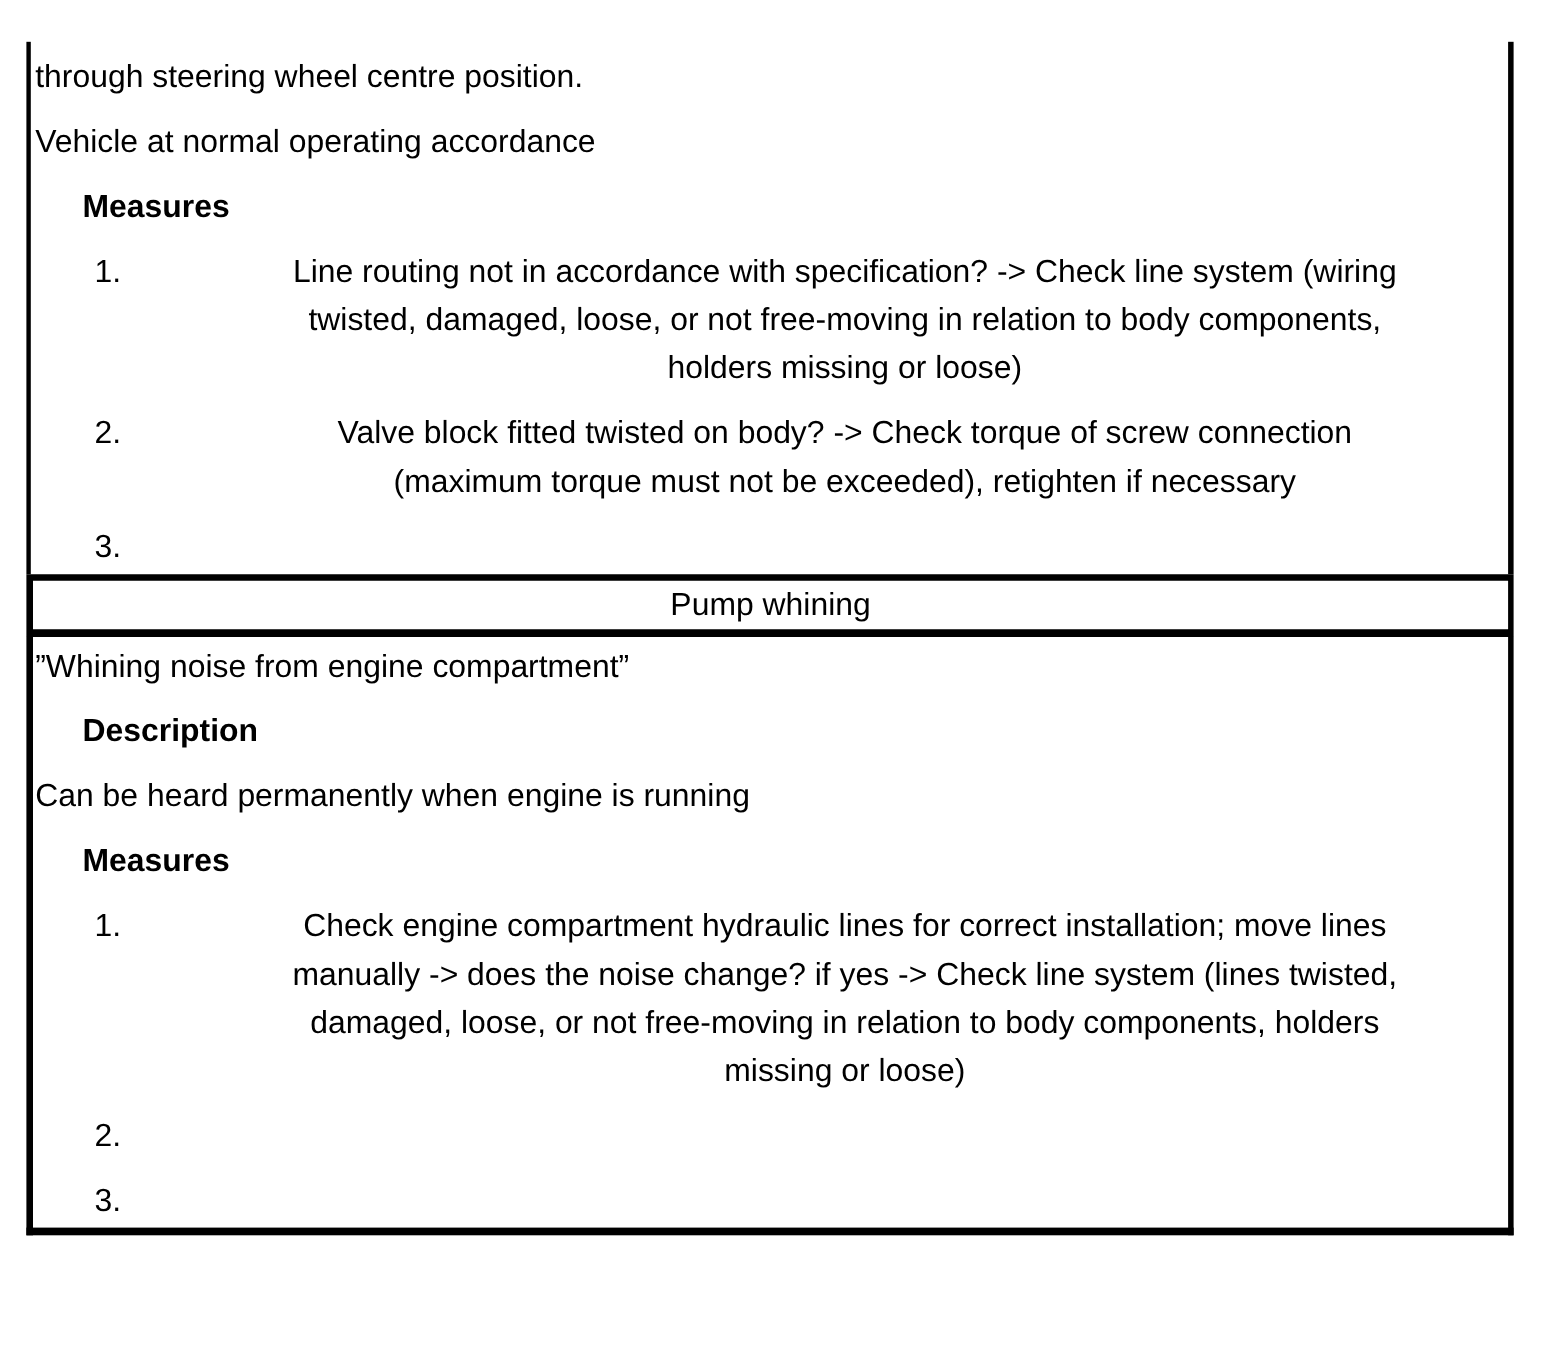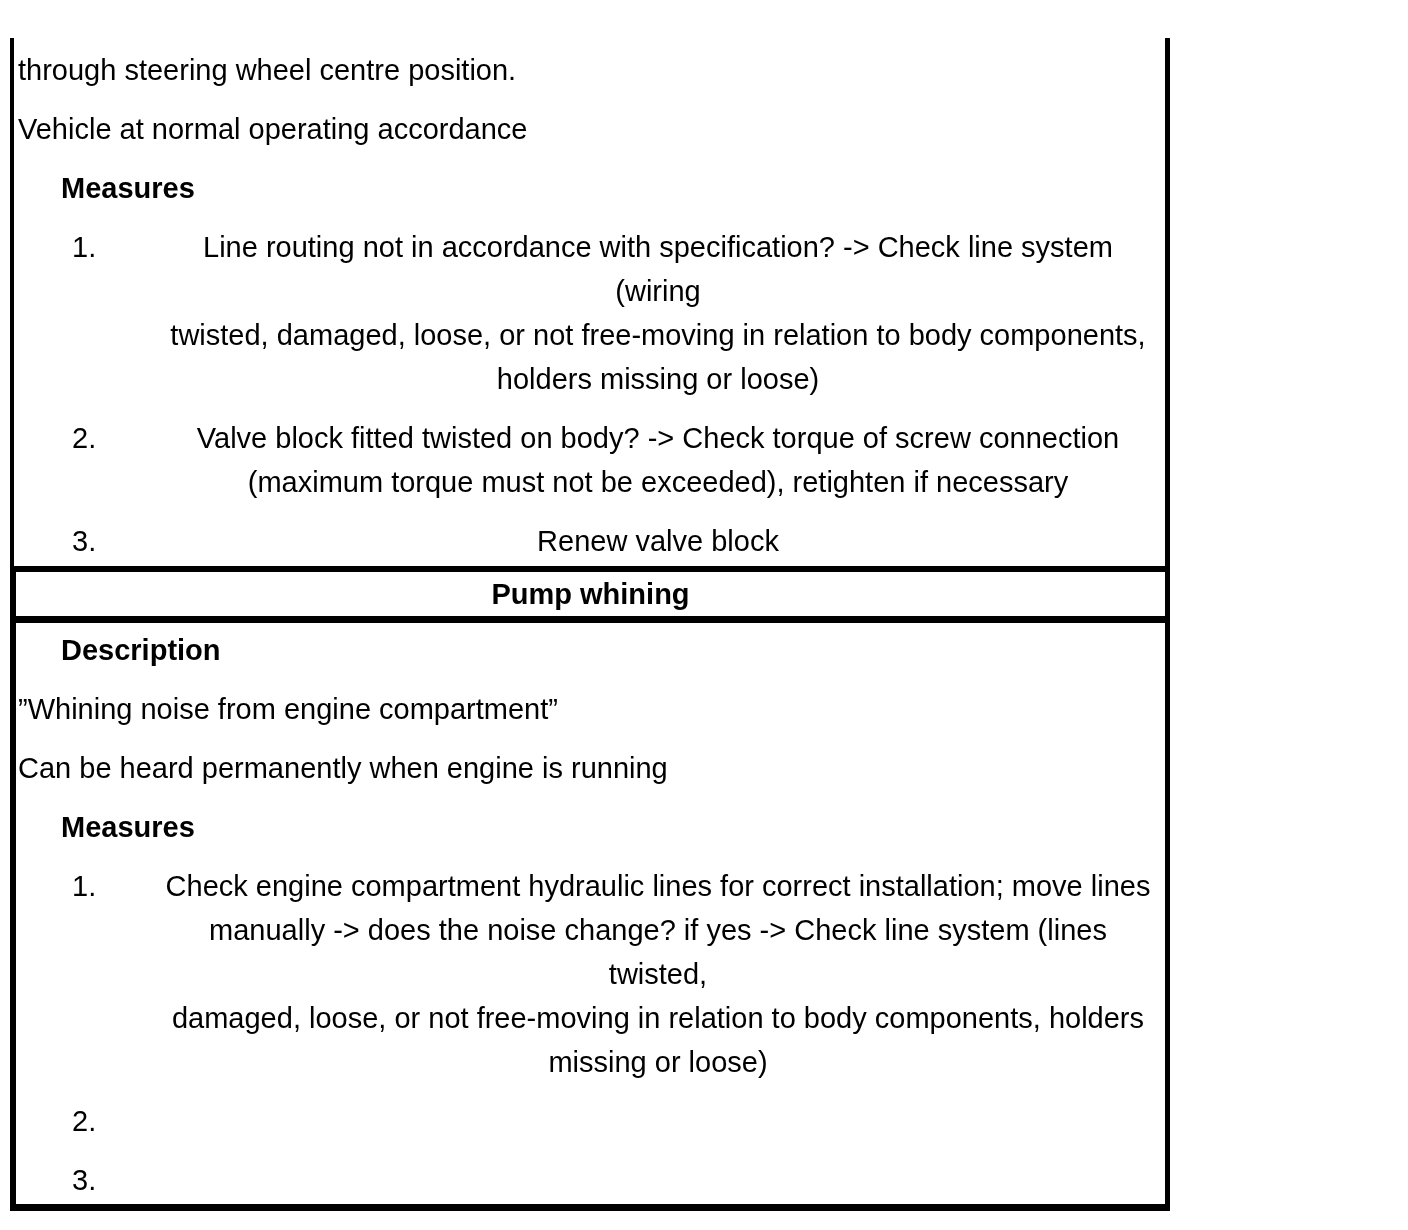--- a/index.html
+++ b/index.html
@@ -7,38 +7,38 @@
     width: 1408px; height: 1230px;
     background: #ffffff;
     color: #000000;
     font-family: "Liberation Sans", sans-serif;
     font-size: 29px;
     line-height: 44px;
     overflow: hidden;
   }
   .doc {
     position: absolute;
-    left: 10px; top: 38px;
-    width: 1160px;
+    left: 24px; top: 38px;
+    width: 1352px;
   }
   
   .sec-top {
     border-left: 4px solid #000;
     border-right: 5px solid #000;
     padding: 10px 6px 3px 4px;
   }
   
   .title-row {
     border: 6px solid #000;
     border-right-width: 5px;
     border-bottom-width: 7px;
     height: 57px; 
     line-height: 44px;
     text-align: center;
-    font-weight: bold;
+    font-weight: normal;
   }
   
   .sec-main {
     border-left: 6px solid #000;
     border-right: 5px solid #000;
     border-bottom: 7px solid #000;
     padding: 5px 6px 2px 2px;
   }
   .block { margin-bottom: 15px; }
   .block:last-child { margin-bottom: 0; }
@@ -71,31 +71,30 @@
 twisted, damaged, loose, or not free-moving in relation to body components,
 holders missing or loose)</span>
     </div>
     <div class="block li">
       <span class="num">2.</span>
       <span class="txt">Valve block fitted twisted on body? -&gt; Check torque of screw connection
 (maximum torque must not be exceeded), retighten if necessary</span>
     </div>
     <div class="block li">
       <span class="num">3.</span>
-      <span class="txt">Renew valve block</span>
     </div>
   </section>
 
   <div class="title-row">
     <span>Pump whining</span>
   </div>
 
   <section class="sec-main">
+    <p class="block">”Whining noise from engine compartment”</p>
     <p class="block bold">Description</p>
-    <p class="block">”Whining noise from engine compartment”</p>
     <p class="block">Can be heard permanently when engine is running</p>
     <p class="block bold">Measures</p>
 
     <div class="block li">
       <span class="num">1.</span>
       <span class="txt">Check engine compartment hydraulic lines for correct installation; move lines
 manually -&gt; does the noise change? if yes -&gt; Check line system (lines twisted,
 damaged, loose, or not free-moving in relation to body components, holders
 missing or loose)</span>
     </div>

